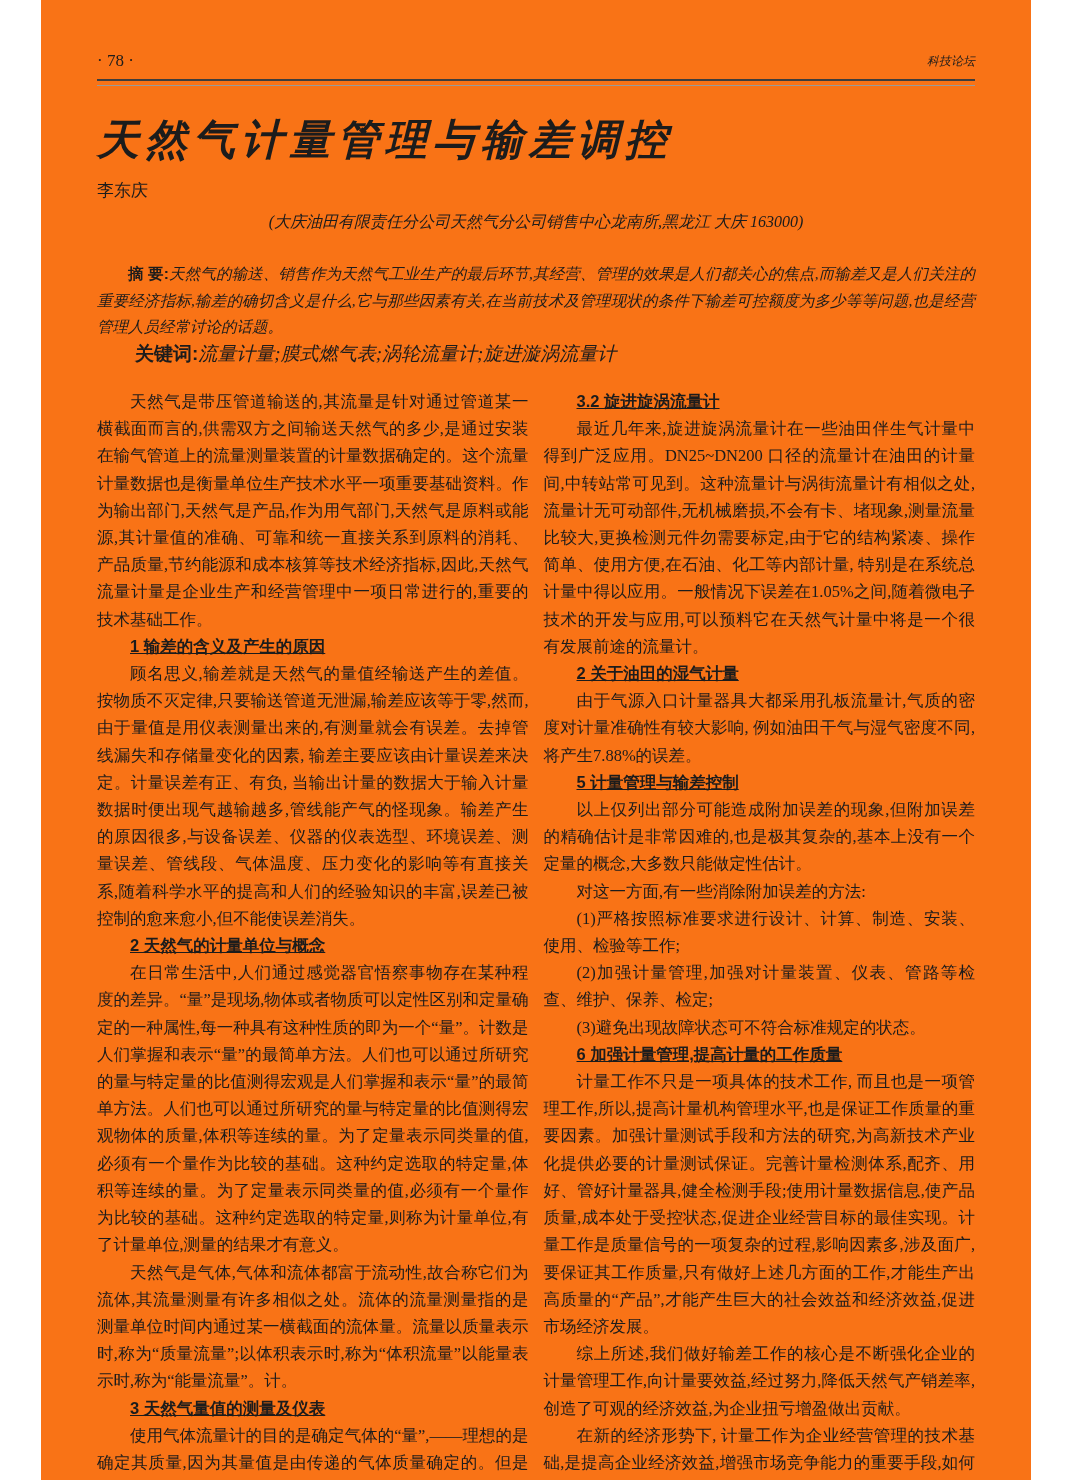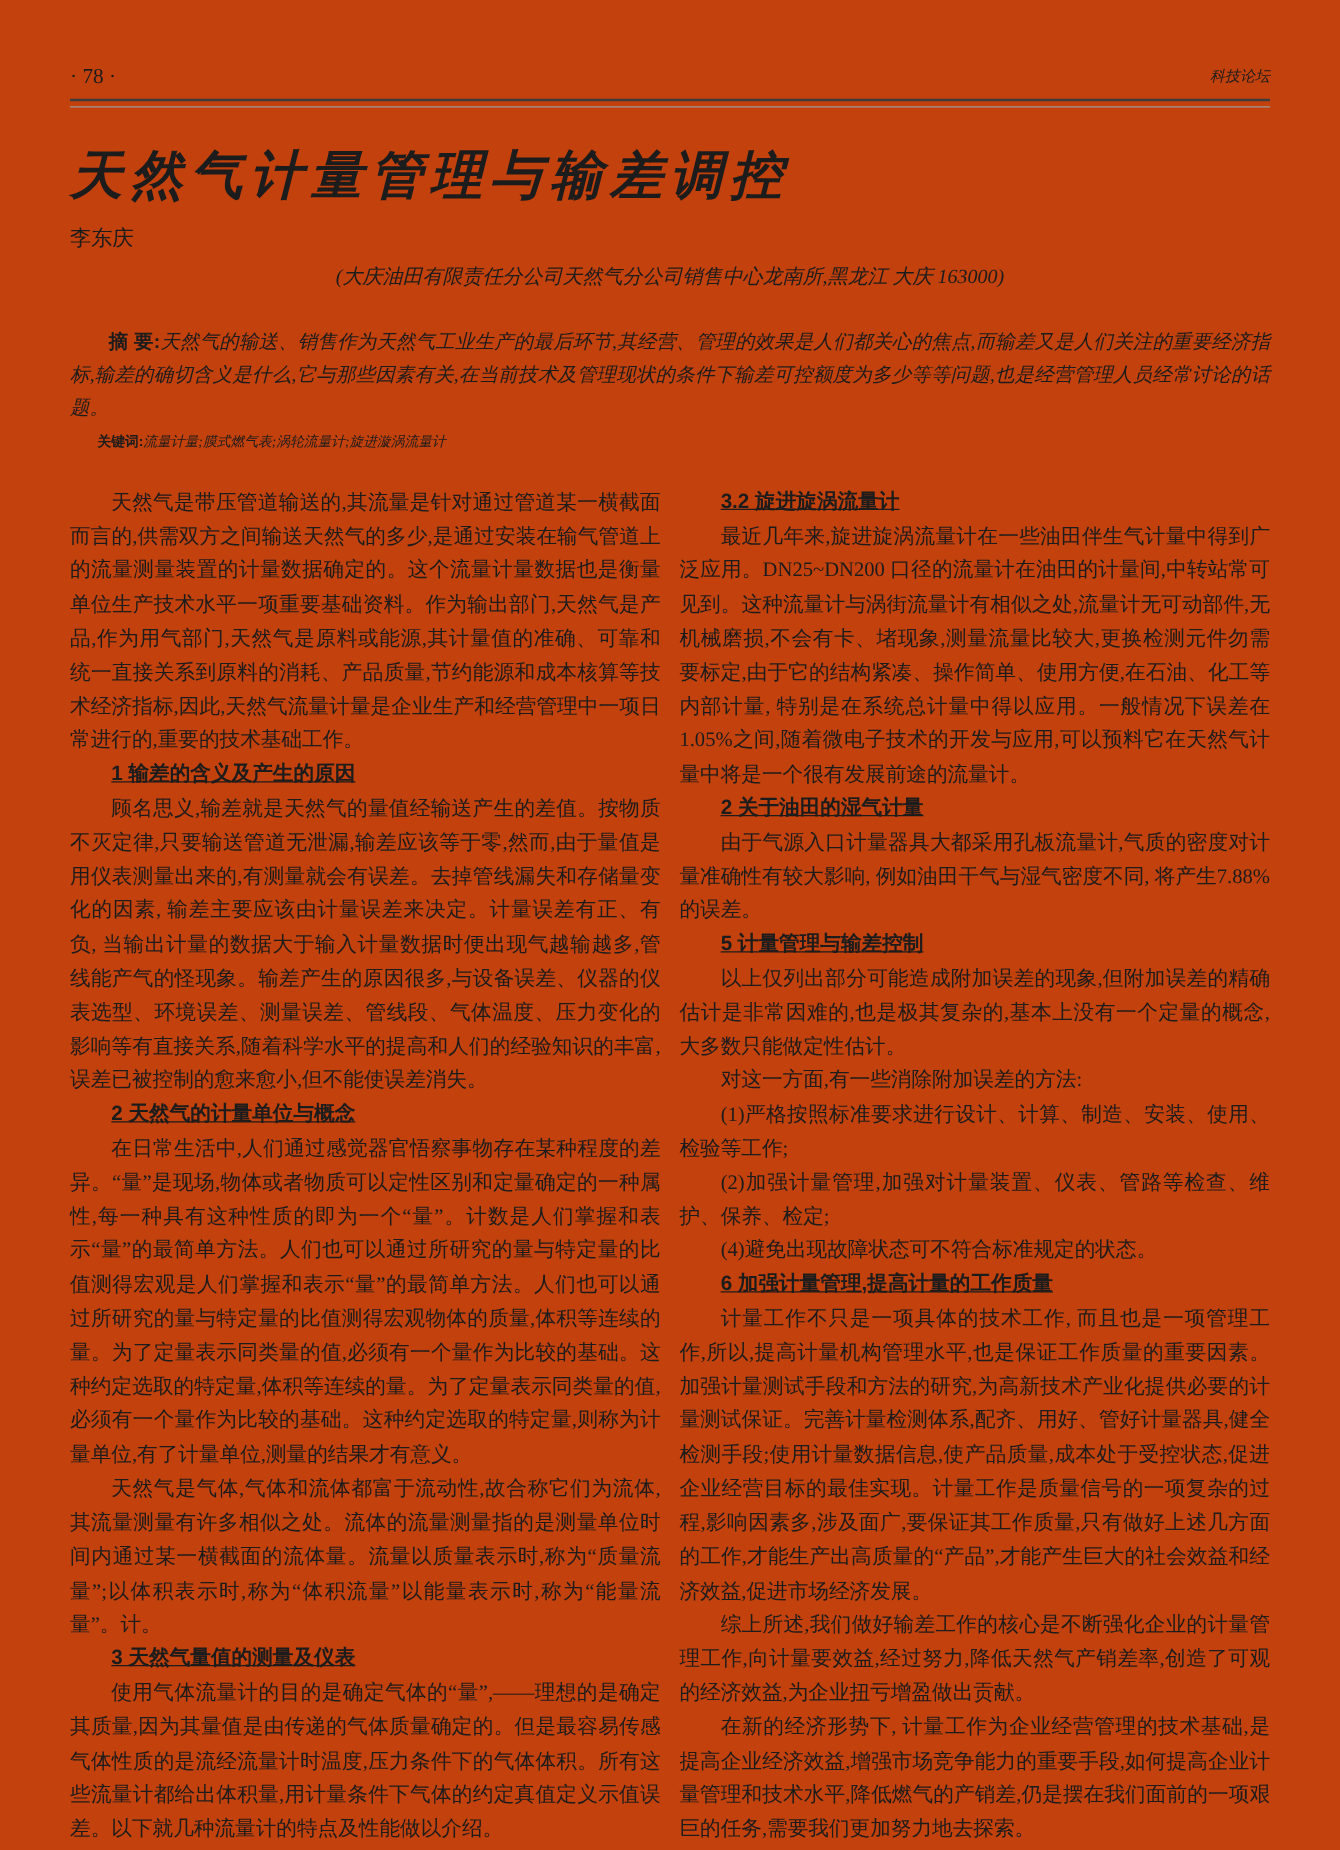--- a/index.html
+++ b/index.html
@@ -1,22 +1,22 @@
 <!DOCTYPE html>
 <html><head>
 <meta charset="utf-8">
 <style>
   html,body{margin:0;padding:0;background:#ffffff;}
   .page{
     position:relative;
-    width:1072px;height:1480px;
+    width:990px;height:1480px;
     margin:0 auto;
     box-sizing:border-box;
     padding:50px 56px 0 56px;
-    background:#c2410c;
+    background:#f97316;
     color:#1c1c1c;
     font-family:"Liberation Serif", serif;
   }
   
   .hdr{display:flex;justify-content:space-between;align-items:flex-end;
        font-size:17px;line-height:22px;}
   .hdr .sec-name{font-family:"Liberation Sans", sans-serif;font-size:12px;font-style:italic;}
   .hdr-rule{margin-top:7px;height:4px;
        border-top:2.5px solid #3d3d3d;border-bottom:1.5px solid #9a9a9a;}
   
@@ -26,21 +26,21 @@
   .author{margin-top:16px;text-align:left;
        font-family:"Liberation Sans", sans-serif;font-size:17px;line-height:22px;}
   .affil{margin-top:9px;text-align:center;
        font-style:italic;font-size:16px;line-height:22px;}
   
   .abs{margin:28px 0 0 0;text-indent:2em;text-align:justify;
        font-size:15.5px;line-height:26.5px;}
   .abs .lbl,.kw .lbl{font-style:normal;font-weight:bold;
        font-family:"Liberation Sans", sans-serif;}
   .abs .txt,.kw .txt{font-style:italic;}
-  .kw{margin:0;text-indent:2em;font-size:11px;line-height:26.5px;}
+  .kw{margin:0;text-indent:2em;font-size:19px;line-height:26.5px;}
   
   .cols{display:flex;gap:15px;margin-top:21px;min-height:1008px;}
   .col{width:473px;font-size:16.5px;line-height:27.2px;}
   .b-p{margin:0;text-indent:2em;text-align:justify;}
   .b-h{margin:0;text-indent:2em;font-weight:bold;
        font-family:"Liberation Sans", sans-serif;text-decoration:underline;}
   .b-hc{margin:0;text-align:center;font-weight:bold;
        font-family:"Liberation Sans", sans-serif;}
 </style>
 </head>
@@ -78,21 +78,21 @@
     <div class="col">
       <p class="b-h">3.2 旋进旋涡流量计</p>
       <p class="b-p">最近几年来,旋进旋涡流量计在一些油田伴生气计量中得到广泛应用。DN25~DN200 口径的流量计在油田的计量间,中转站常可见到。这种流量计与涡街流量计有相似之处,流量计无可动部件,无机械磨损,不会有卡、堵现象,测量流量比较大,更换检测元件勿需要标定,由于它的结构紧凑、操作简单、使用方便,在石油、化工等内部计量, 特别是在系统总计量中得以应用。一般情况下误差在1.05%之间,随着微电子技术的开发与应用,可以预料它在天然气计量中将是一个很有发展前途的流量计。</p>
       <p class="b-h">2 关于油田的湿气计量</p>
       <p class="b-p">由于气源入口计量器具大都采用孔板流量计,气质的密度对计量准确性有较大影响, 例如油田干气与湿气密度不同, 将产生7.88%的误差。</p>
       <p class="b-h">5 计量管理与输差控制</p>
       <p class="b-p">以上仅列出部分可能造成附加误差的现象,但附加误差的精确估计是非常因难的,也是极其复杂的,基本上没有一个定量的概念,大多数只能做定性估计。</p>
       <p class="b-p">对这一方面,有一些消除附加误差的方法:</p>
       <p class="b-p">(1)严格按照标准要求进行设计、计算、制造、安装、使用、检验等工作;</p>
       <p class="b-p">(2)加强计量管理,加强对计量装置、仪表、管路等检查、维护、保养、检定;</p>
-      <p class="b-p">(4)避免出现故障状态可不符合标准规定的状态。</p>
+      <p class="b-p">(3)避免出现故障状态可不符合标准规定的状态。</p>
       <p class="b-h">6 加强计量管理,提高计量的工作质量</p>
       <p class="b-p">计量工作不只是一项具体的技术工作, 而且也是一项管理工作,所以,提高计量机构管理水平,也是保证工作质量的重要因素。加强计量测试手段和方法的研究,为高新技术产业化提供必要的计量测试保证。完善计量检测体系,配齐、用好、管好计量器具,健全检测手段;使用计量数据信息,使产品质量,成本处于受控状态,促进企业经营目标的最佳实现。计量工作是质量信号的一项复杂的过程,影响因素多,涉及面广,要保证其工作质量,只有做好上述几方面的工作,才能生产出高质量的“产品”,才能产生巨大的社会效益和经济效益,促进市场经济发展。</p>
       <p class="b-p">综上所述,我们做好输差工作的核心是不断强化企业的计量管理工作,向计量要效益,经过努力,降低天然气产销差率,创造了可观的经济效益,为企业扭亏增盈做出贡献。</p>
       <p class="b-p">在新的经济形势下, 计量工作为企业经营管理的技术基础,是提高企业经济效益,增强市场竞争能力的重要手段,如何提高企业计量管理和技术水平,降低燃气的产销差,仍是摆在我们面前的一项艰巨的任务,需要我们更加努力地去探索。</p>
       <p class="b-hc">参考文献</p>
 
     </div>
   </div>
 
 </div>

